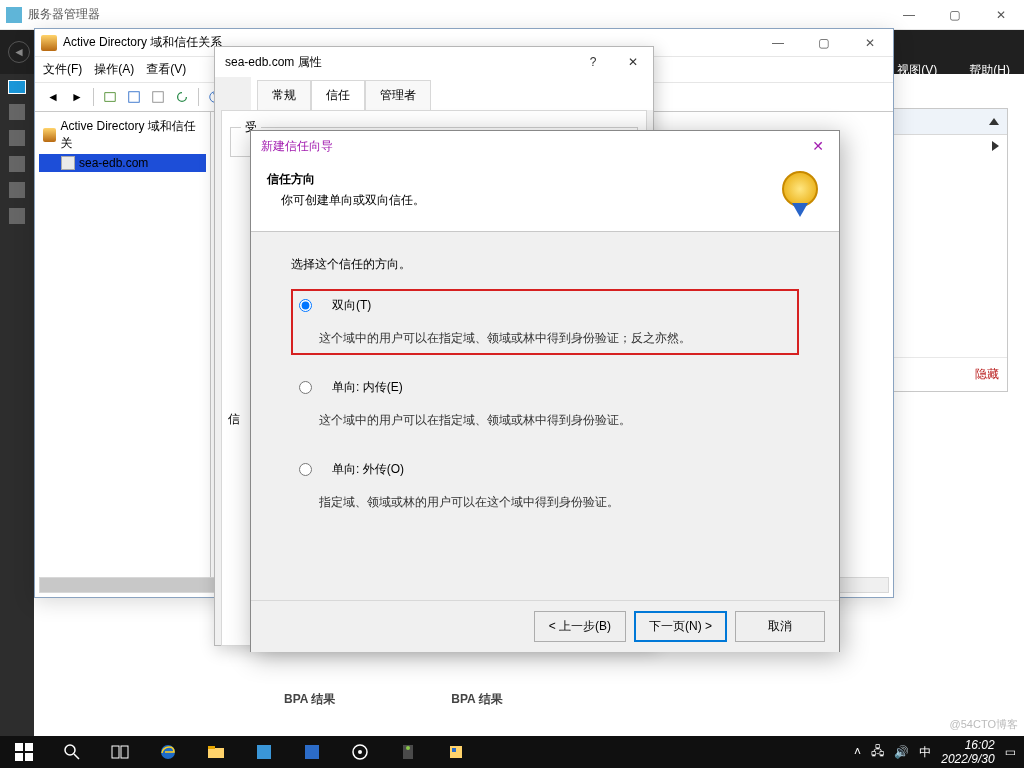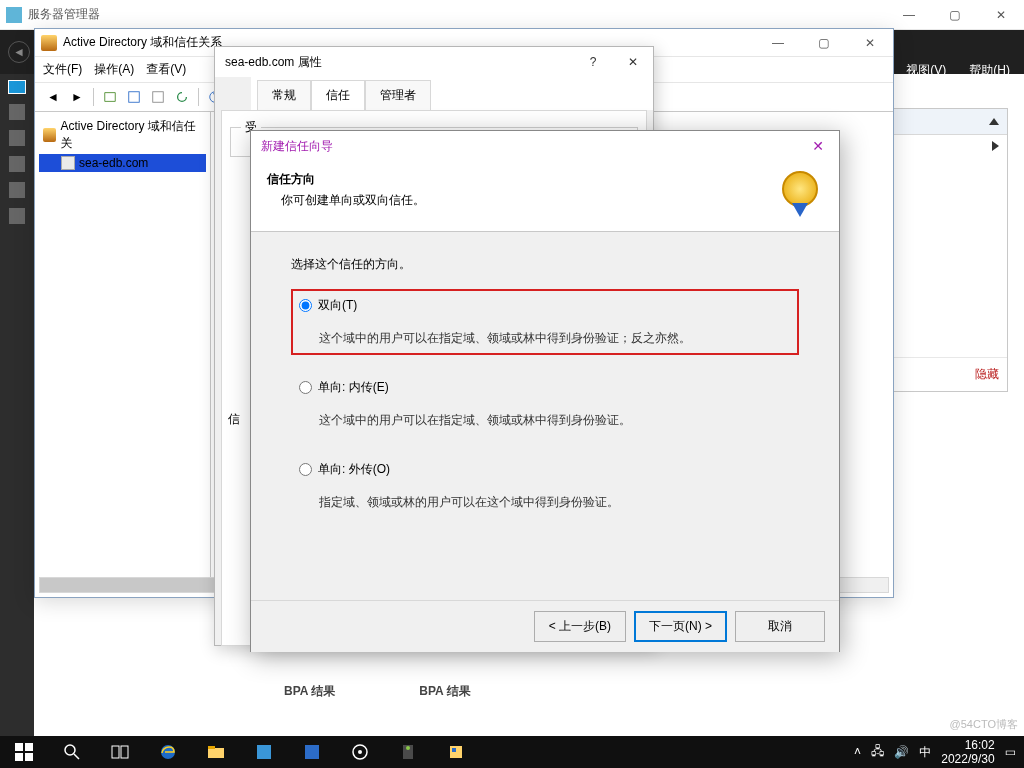--- a/index.html
+++ b/index.html
@@ -6,28 +6,28 @@
 body { background: #fff; width: 1024px; height: 768px; overflow: hidden; position: relative; }
 
 
 .sm-window { position: absolute; top: 0; left: 0; width: 1024px; height: 736px; background: #fff; }
 .sm-titlebar { height: 30px; background: #fff; border-bottom: 1px solid #e8e8e8; display: flex; align-items: center; padding-left: 6px; color: #555; }
 .sm-titlebar .ticon { width: 16px; height: 16px; background: #5fb5d8; margin-right: 6px; }
 .sm-controls { margin-left: auto; display: flex; }
 .sm-controls span { width: 46px; height: 30px; display: flex; align-items: center; justify-content: center; color: #555; }
 .sm-nav { height: 44px; background: #202020; display: flex; align-items: center; padding-left: 8px; color: #fff; }
 .nav-arrow { width: 22px; height: 22px; border: 1px solid #555; border-radius: 50%; display:flex;align-items:center;justify-content:center;margin-right:4px; color:#888; }
-.sm-menu { margin-left: auto; display: flex; gap: 23px; padding-right: 14px; margin-top: 36px; }
+.sm-menu { margin-left: auto; display: flex; gap: 32px; padding-right: 14px; margin-top: 36px; }
 .sm-body { display: flex; height: calc(100% - 74px); }
 .sm-sidebar { width: 34px; background: #2d2d2d; display: flex; flex-direction: column; align-items: center; padding-top: 6px; gap: 10px; }
 .sm-sidebar .sb { width: 18px; height: 14px; background: #4aa3d8; }
 .sm-sidebar .sb.g { width:16px;height:16px;background:#666; }
 .sm-sidebar .sb.panel { background:#1a96d8; border:1px solid #fff; }
 .sm-main { flex: 1; background: #fff; position: relative; }
-.bpa-row { position:absolute; bottom:36px; left:250px; display:flex; gap: 84px; color:#444; font-weight:600;text-align:center; }
+.bpa-row { position:absolute; bottom:28px; left:250px; display:flex; gap: 116px; color:#444; font-weight:600;text-align:center; }
 .actions-pane { position:absolute; right:16px; top: 108px; width: 180px; border:1px solid #c8c8c8; }
 .actions-pane .hd { background: #eef3f9; padding:4px 8px; border-bottom:1px solid #d8d8d8; display:flex; align-items:center;}
 .actions-pane .hd .tri { margin-left:auto; border-left:5px solid transparent;border-right:5px solid transparent;border-bottom:7px solid #333; }
 .actions-pane .row { padding:6px 8px; display:flex; align-items:center;}
 .actions-pane .row .tri2 { margin-left:auto;border-top:5px solid transparent;border-bottom:5px solid transparent;border-left:7px solid #333; }
 .actions-pane .hide-row { padding:8px; text-align:right; color:#b91c1c; margin-top: 200px; border-top:1px solid #e8e8e8; }
 
 
 .ad-window { position:absolute; top:28px; left:34px; width: 860px; height: 570px; background:#fff; border:1px solid #8aa3c0; box-shadow: 0 4px 20px rgba(0,0,0,.15); }
 .ad-titlebar { height: 28px; background:#fff; display:flex; align-items:center; padding-left:6px; border-bottom:1px solid #e6e6e6; }
@@ -67,33 +67,33 @@
 .wiz-header { background:#fff; padding: 10px 16px 14px; border-bottom:1px solid #c8c8c8; display:flex;justify-content:center; }
 .wiz-header .txt b { font-weight:700; }
 .wiz-header .txt p { margin-left:14px; margin-top:4px; }
 .wiz-header .medal { width:46px; height:46px; margin-left:auto; }
 .wiz-header .medal .circle { width:36px;height:36px;border-radius:50%;background:radial-gradient(#ffe680,#e6a500); border:2px solid #c88a00; margin:0 auto; }
 .wiz-header .medal .ribbon { width:0;height:0;border-left:8px solid transparent;border-right:8px solid transparent;border-top:14px solid #2864c8;margin:-4px auto 0; }
 .wiz-body { background:#f0f0f0; padding:24px 40px; height: 368px; }
 .radio-group { margin-top:12px; }
 .radio-item { margin-top:16px; padding:8px; }
 .radio-item.hl { border:2px solid #d62020; padding:6px; }
-.radio-item label { display:flex; align-items:flex-start; gap:6px; }
+.radio-item label { display:flex; align-items:flex-start; gap:20px; }
 .radio-item input { margin-top:2px; }
 .radio-item .desc { margin-left:20px; margin-top:16px; color:#333; }
 .wiz-footer { padding:10px 14px; display:flex; justify-content:flex-end; gap:8px; background:#f0f0f0; border-top:1px solid #d8d8d8; }
 .wiz-footer button { padding:6px 14px; background:#efefef; border:1px solid #adadad; min-width:90px; }
 .wiz-footer button.default { border:2px solid #0078d7; padding:5px 13px; }
 
 
 .taskbar { position:absolute; bottom:0; left:0; right:0; height:32px; background:#101010; display:flex; align-items:center; }
 .taskbar .tbtn { width:48px; height:32px; display:flex; align-items:center; justify-content:center; color:#fff; }
 .taskbar .tbtn svg { width:18px; height:18px; }
 .taskbar .tray { margin-left:auto; display:flex; align-items:center; color:#fff; padding-right:8px; gap:10px; }
-.taskbar .clock { text-align:right; line-height:1.2; font-size:11px; }
+.taskbar .clock { text-align:right; line-height:1.2; font-size:11px;font-style:italic; }
 .watermark { position:absolute; right:6px; bottom:36px; color:#bbb; font-size:11px; }
 </style>
 </head>
 <body>
 
 <div class="sm-window">
   <div class="sm-titlebar">
     <span class="ticon"></span>
     <span>服务器管理器</span>
     <div class="sm-controls">

